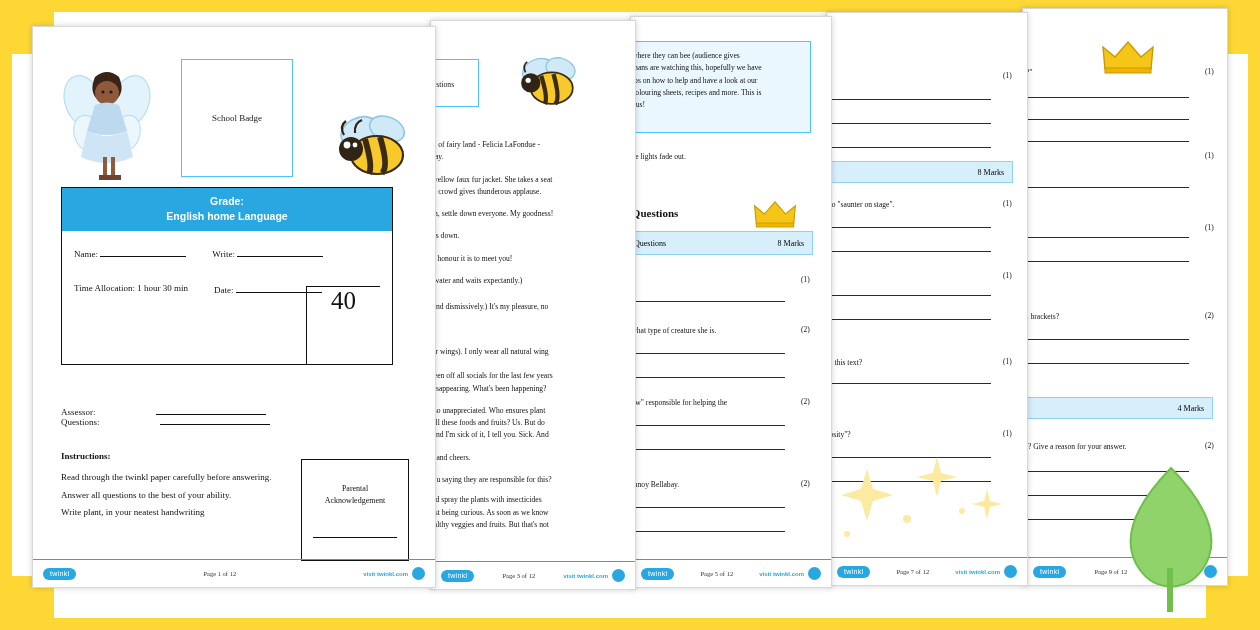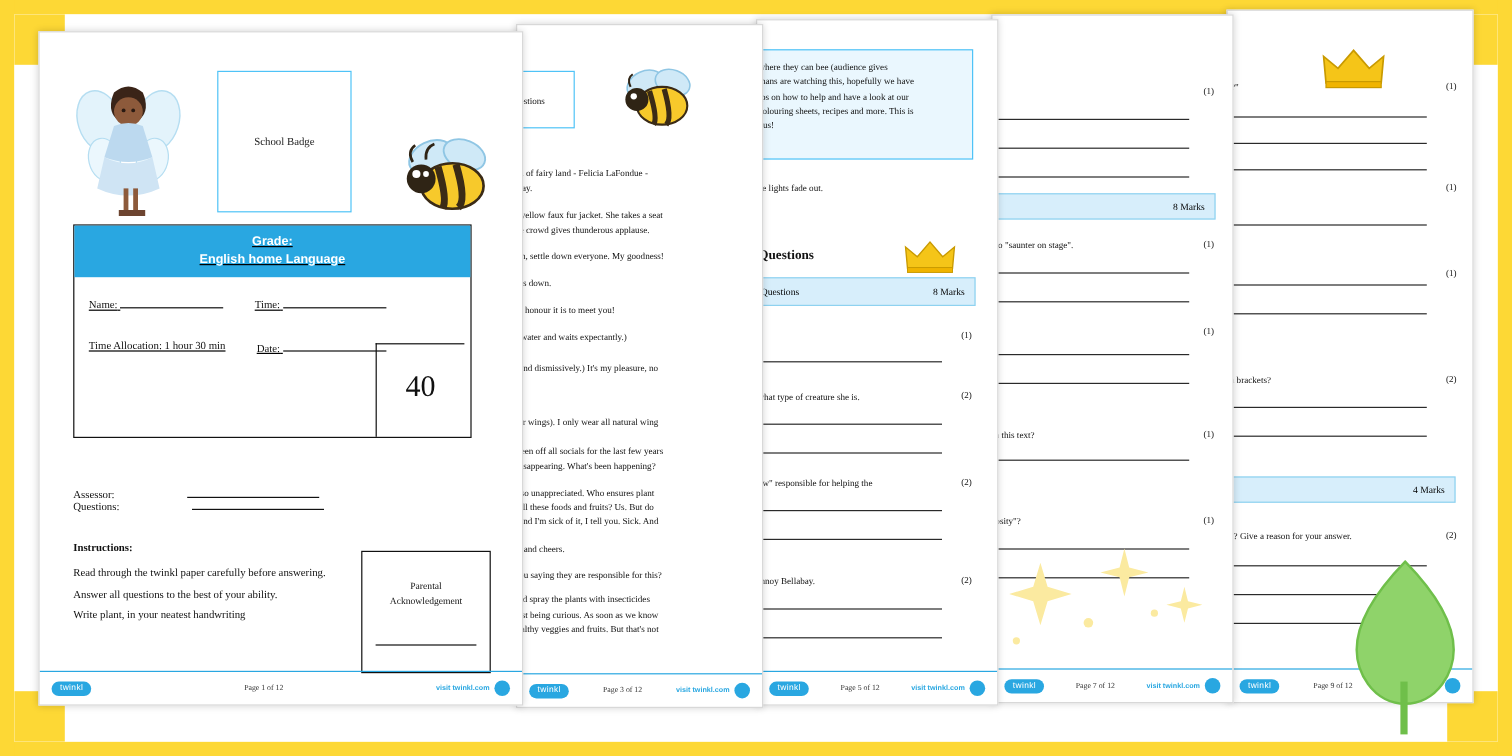--- a/index.html
+++ b/index.html
@@ -67,39 +67,38 @@
     display: flex; align-items: center; justify-content: center;
   }
   .school-badge span {
     font-size: 9px; color: #222; font-family: "Liberation Serif", serif;
   }
 
   .grade-box {
     position: absolute; left: 28px; top: 160px;
     width: 332px; height: 178px;
     border: 1px solid #111;
-    text-decoration: underline;
   }
   .grade-head {
     background: #29a7e1; color: #fff;
     text-align: center; padding: 6px 0 7px 0;
     font-size: 10.5px; font-weight: bold; line-height: 1.45;
   }
   .grade-fields { position: relative; padding: 16px 12px 0 12px; }
   .field-line {
     font-size: 9px; color: #111; margin-bottom: 24px;
     font-family: "Liberation Serif", serif;
   }
   .field-line .u { display: inline-block; border-bottom: 1px solid #111; min-width: 86px; height: 10px; }
   .fl-row { display: flex; gap: 26px; }
   .mark-box {
-    position: absolute; right: 5px; bottom: 0px;
+    position: absolute; right: 12px; bottom: 0px;
     width: 74px; height: 78px;
     border-left: 1px solid #111; border-top: 1px solid #111;
-    display: flex; align-items: center; justify-content: center;
+    display: flex; align-items: flex-start; justify-content: center;
     padding-bottom: 6px;
   }
   .mark-box span { font-size: 25px; font-family: "Liberation Serif", serif; color: #111; }
 
   .sig-row { position: absolute; left: 28px; font-size: 9px; font-family: "Liberation Serif", serif; color: #111; }
   .sig-row .u2 { display: inline-block; border-bottom: 1px solid #111; width: 110px; height: 10px; margin-left: 58px; }
   .sig-assessor { top: 378px; }
   .sig-moderator { top: 388px; }
 
   .instr-title { position: absolute; left: 28px; top: 424px; font-size: 9px; font-weight: bold; color: #111; font-family: "Liberation Serif", serif; }
@@ -450,21 +449,21 @@
       </div>
 
       <div class="grade-box">
         <div class="grade-head">
           <div>Grade:</div>
           <div>English home Language</div>
         </div>
         <div class="grade-fields">
           <div class="field-line fl-row">
             <span><span>Name:</span> <span class="u"></span></span>
-            <span><span>Time:</span> <span class="u"></span></span>
+            <span><span>Write:</span> <span class="u"></span></span>
           </div>
           <div class="field-line fl-row">
             <span>Time Allocation: 1 hour 30 min</span>
             <span><span>Date:</span> <span class="u"></span></span>
           </div>
         </div>
         <div class="mark-box">
           <span>40</span>
         </div>
       </div>

